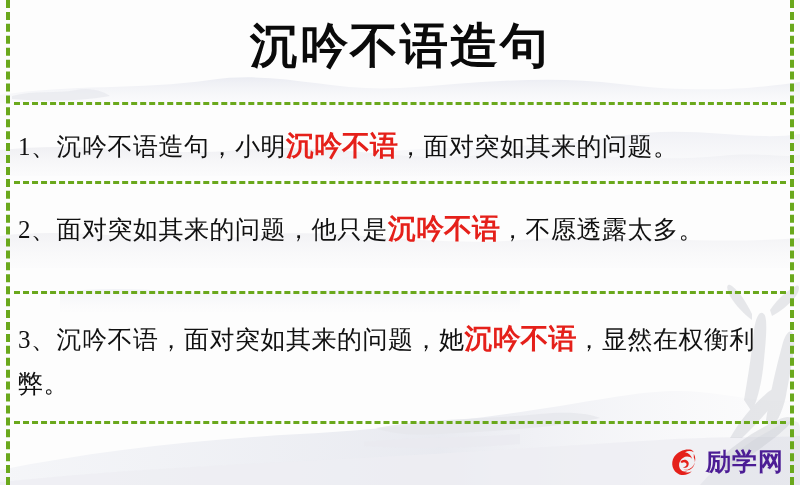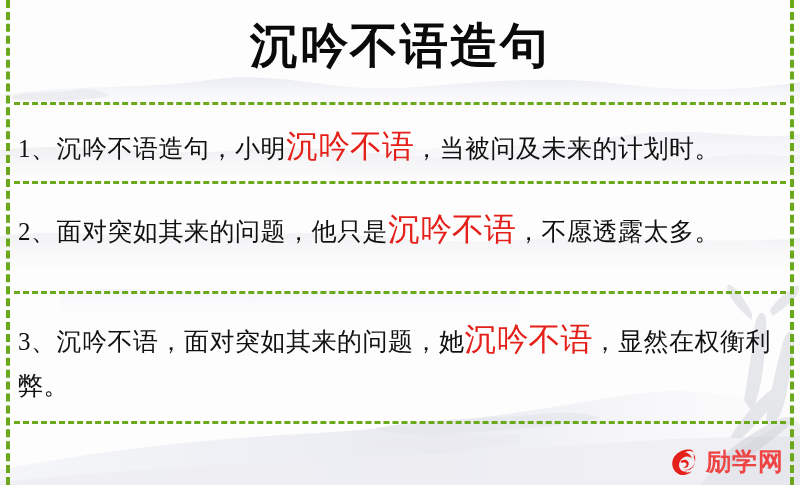--- a/index.html
+++ b/index.html
@@ -84,23 +84,23 @@
     color: #111111;
     letter-spacing: 0.5px;
     text-align: left;
   }
   .s1 { position: absolute; left: 0; top: 14px;  width: 764px; }
   .s2 { position: absolute; left: 0; top: 97px;  width: 764px; }
   .s3 { position: absolute; left: 0; top: 207px; width: 764px; }
 
   .kw {
     color: #e5201a;
-    font-weight: normal;
+    font-weight: bold;
     font-family: "DejaVu Sans", "Liberation Sans", sans-serif;
-    font-size: 32px;
+    font-size: 28px;
     letter-spacing: 0;
   }
 
   
   .logo {
     position: absolute;
     left: 668px;
     top: 443px;
     height: 36px;
     display: flex;
@@ -110,21 +110,21 @@
   .logo-mark {
     width: 33px;
     height: 33px;
     flex: 0 0 auto;
     margin-right: 5px;
   }
   .logo-text {
     font-family: "DejaVu Sans", "Liberation Sans", sans-serif;
     font-size: 25px;
     font-weight: bold;
-    color: #ef4444;
+    color: #4c1d95;
     letter-spacing: 1px;
     line-height: 33px;
     white-space: nowrap;
   }
 </style>
 </head>
 <body>
 
 <div id="page">
 
@@ -179,21 +179,21 @@
   <div class="h-dash" style="top:102px;"></div>
   <div class="h-dash" style="top:181px;"></div>
   <div class="h-dash" style="top:291px;"></div>
   <div class="h-dash" style="top:421px;"></div>
 
   <div class="title">沉吟不语造句</div>
 
   <div class="sentences">
 
     <div class="sentence s1">
-      <span>1、</span><span>沉吟不语造句，小明</span><span class="kw">沉吟不语</span><span>，当被问及未来的计划时。</span>
+      <span>1、</span><span>沉吟不语造句，小明</span><span class="kw">沉吟不语</span><span>，面对突如其来的问题。</span>
     </div>
 
     <div class="sentence s2">
       <span>2、</span><span>面对突如其来的问题，他只是</span><span class="kw">沉吟不语</span><span>，不愿透露太多。</span>
     </div>
 
     <div class="sentence s3">
       <span>3、</span><span>沉吟不语，面对突如其来的问题，她</span><span class="kw">沉吟不语</span><span>，显然在权衡利弊。</span>
     </div>
 

